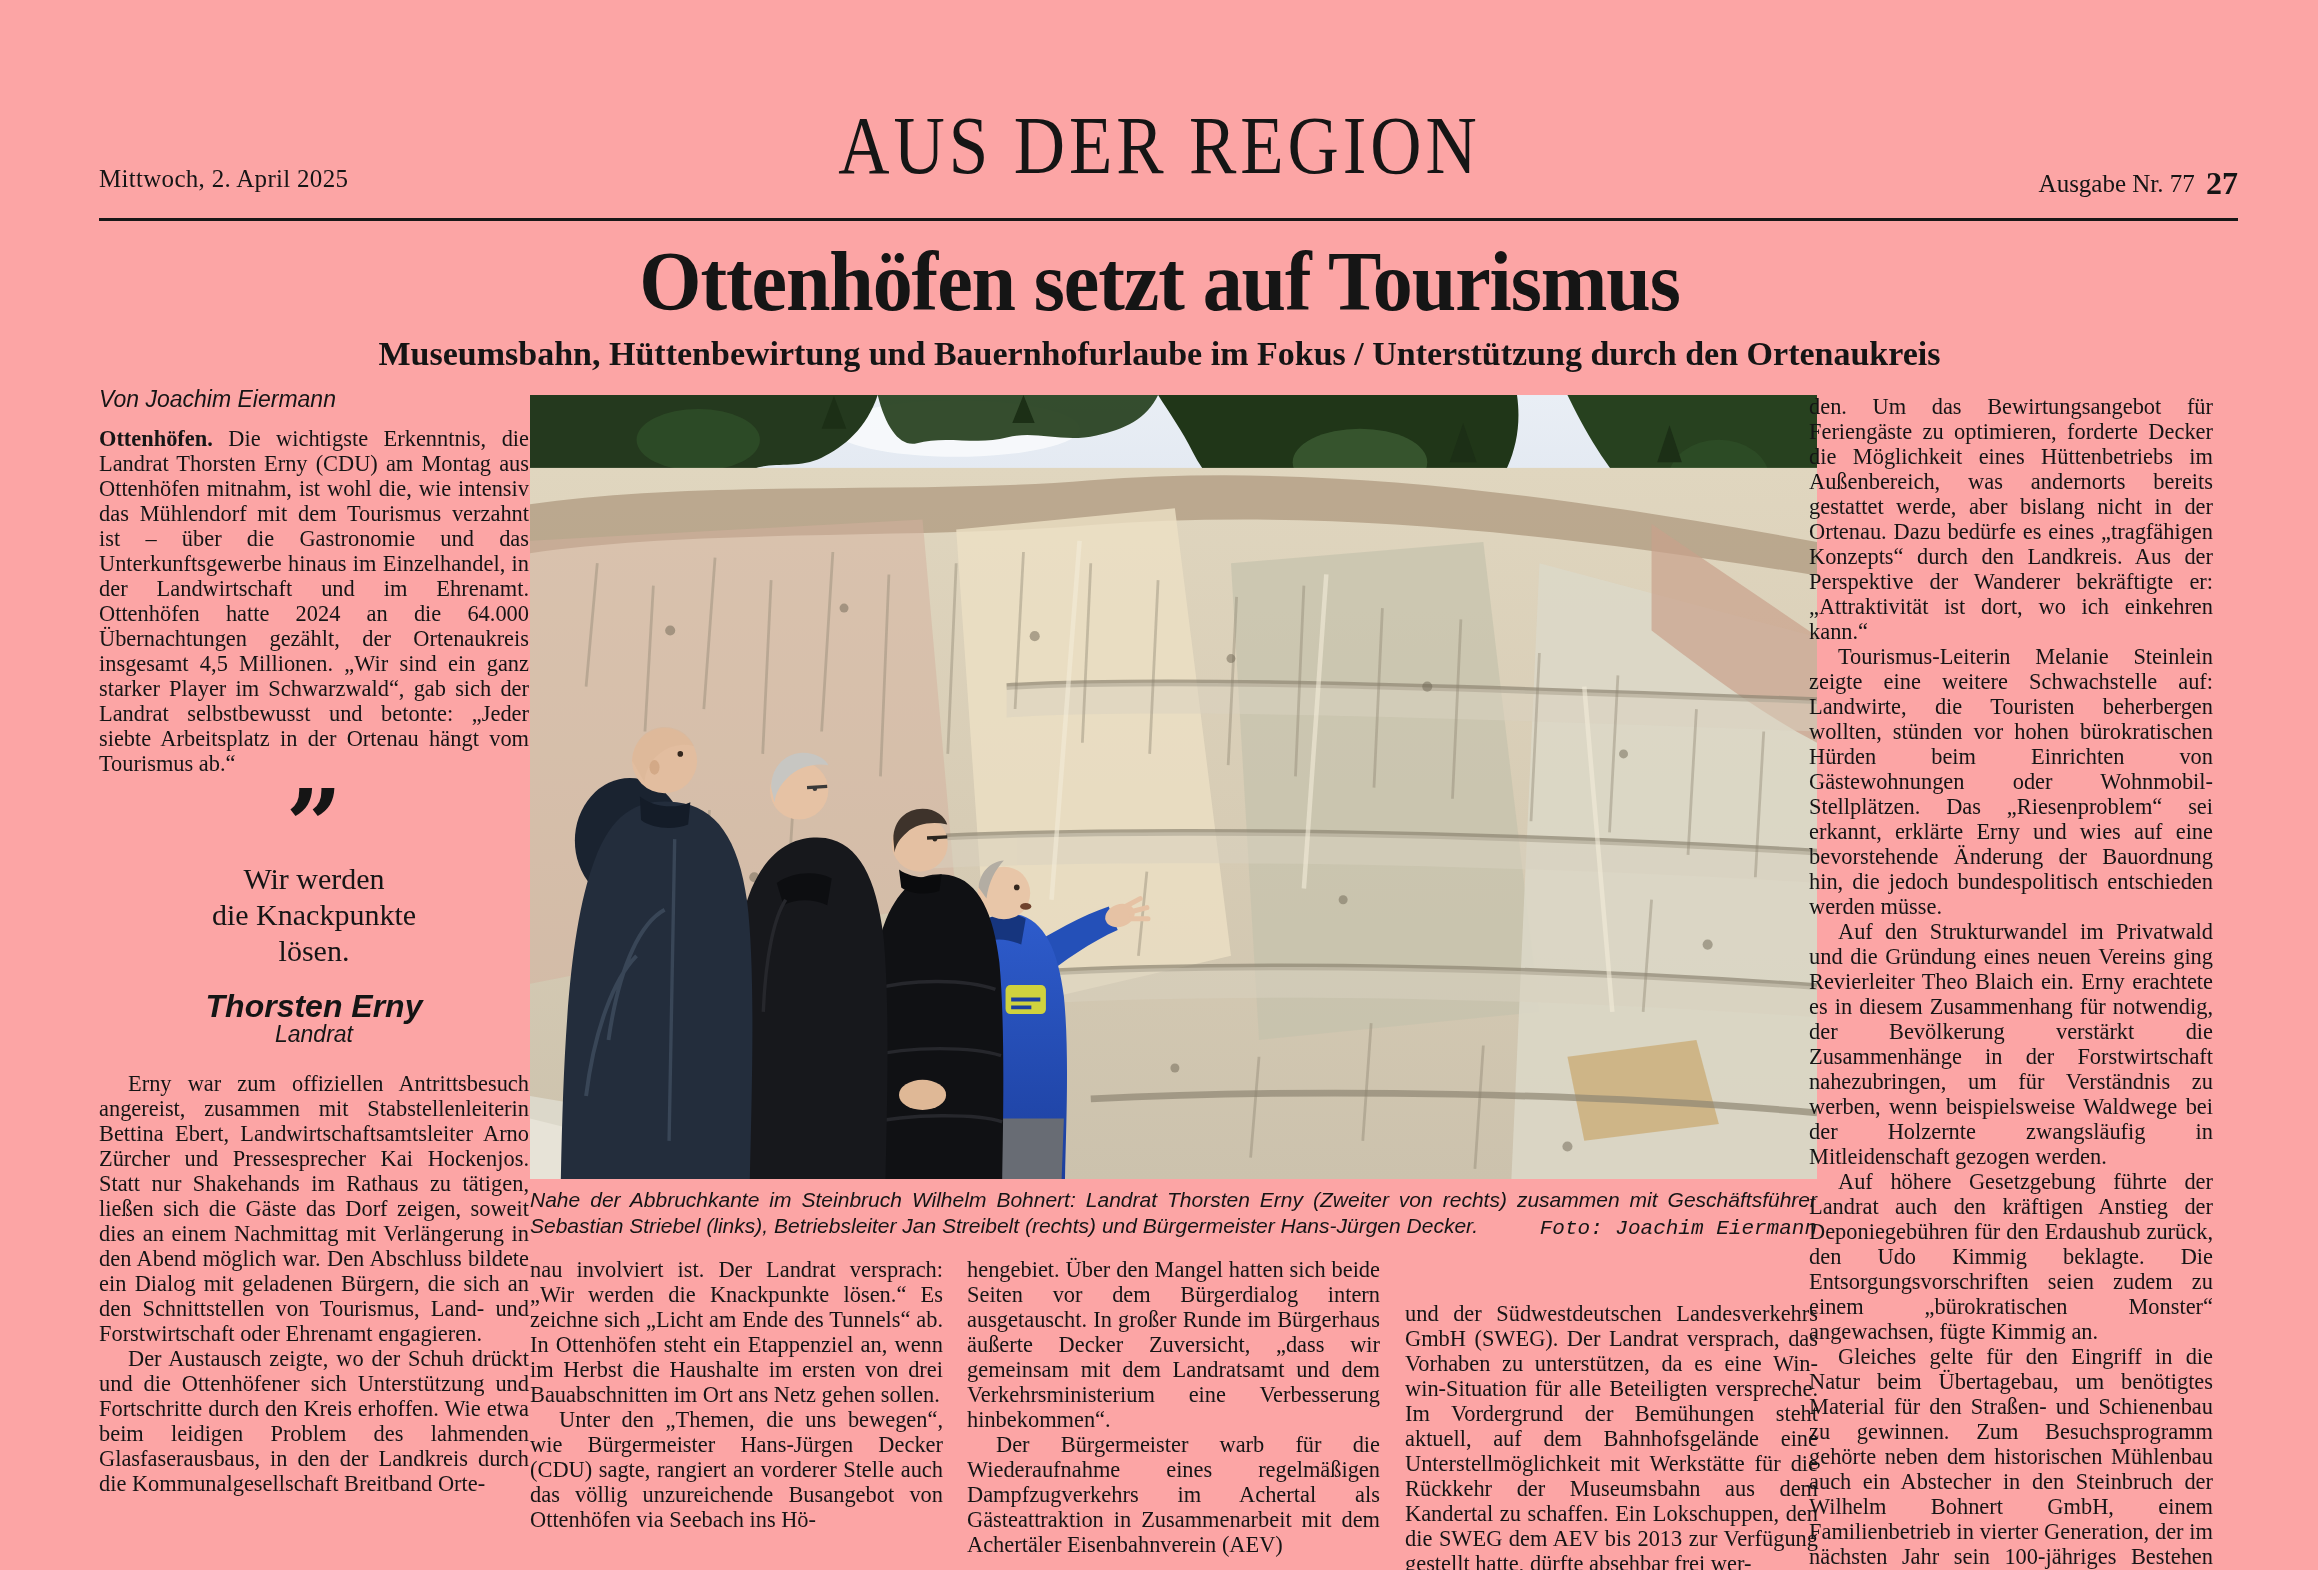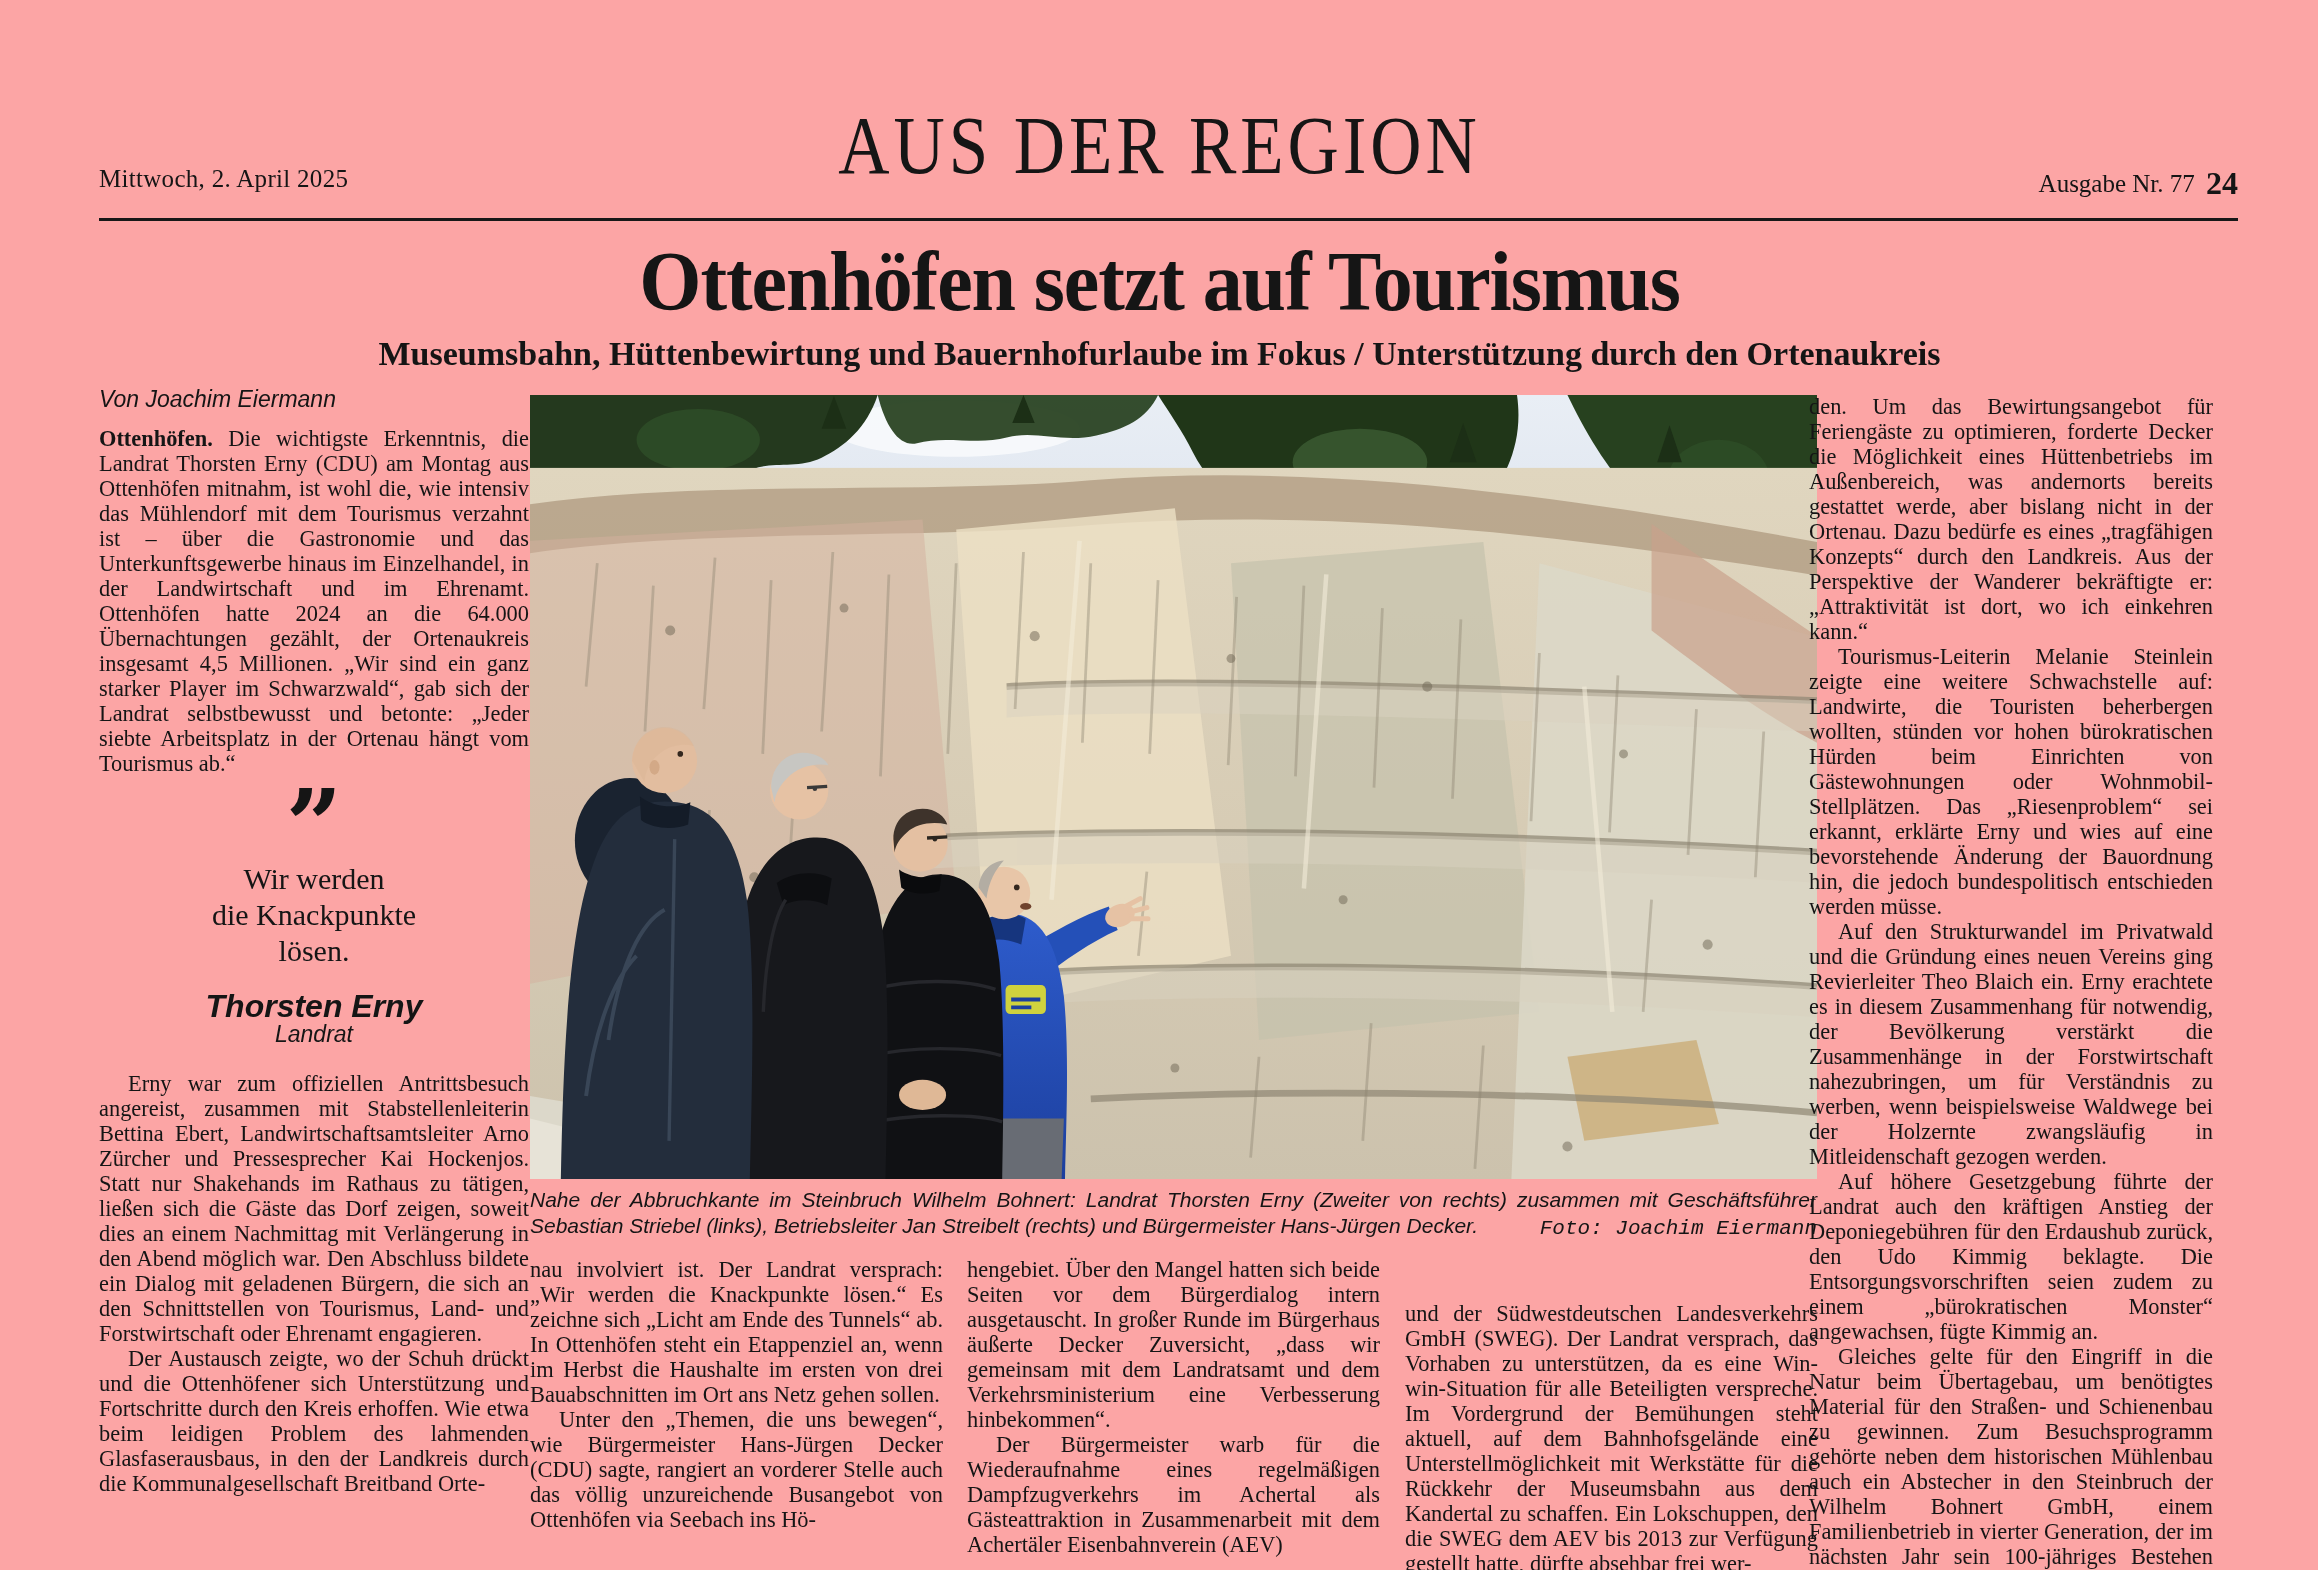--- a/index.html
+++ b/index.html
@@ -53,21 +53,21 @@
   .photo-credit{position:absolute;right:0;bottom:1.1px;font-family:Liberation Mono, monospace;font-style:italic;font-size:21px;}
 </style>
 </head>
 <body>
 
 <div class="page">
 
   <div class="masthead-date">Mittwoch, 2. April 2025</div>
   <div class="masthead-brand">AUS DER REGION</div>
   <div class="masthead-issue">
-    <span>Ausgabe Nr. 77</span><span class="page-no">24</span>
+    <span>Ausgabe Nr. 77</span><span class="page-no">27</span>
   </div>
   <div class="header-rule"></div>
 
   <div class="headline">Ottenhöfen setzt auf Tourismus</div>
   <div class="subheadline">Museumsbahn, Hüttenbewirtung und Bauernhofurlaube im Fokus / Unterstützung durch den Ortenaukreis</div>
   <div class="byline">Von Joachim Eiermann</div>
 
   <div class="col col-left body-text">
     <p class="nf"><span class="lead-loc">Ottenhöfen.</span> <span>Die wichtigste Erkenntnis, die Landrat Thorsten Erny (CDU) am Montag aus Ottenhöfen mitnahm, ist wohl die, wie intensiv das Mühlendorf mit dem Tourismus verzahnt ist – über die Gastronomie und das Unterkunftsgewerbe hinaus im Einzelhandel, in der Landwirtschaft und im Ehrenamt. Ottenhöfen hatte 2024 an die 64.000 Übernachtungen gezählt, der Ortenaukreis insgesamt 4,5 Millionen. „Wir sind ein ganz starker Player im Schwarzwald“, gab sich der Landrat selbstbewusst und betonte: „Jeder siebte Arbeitsplatz in der Ortenau hängt vom Tourismus ab.“</span></p>
     <div class="pullquote">

